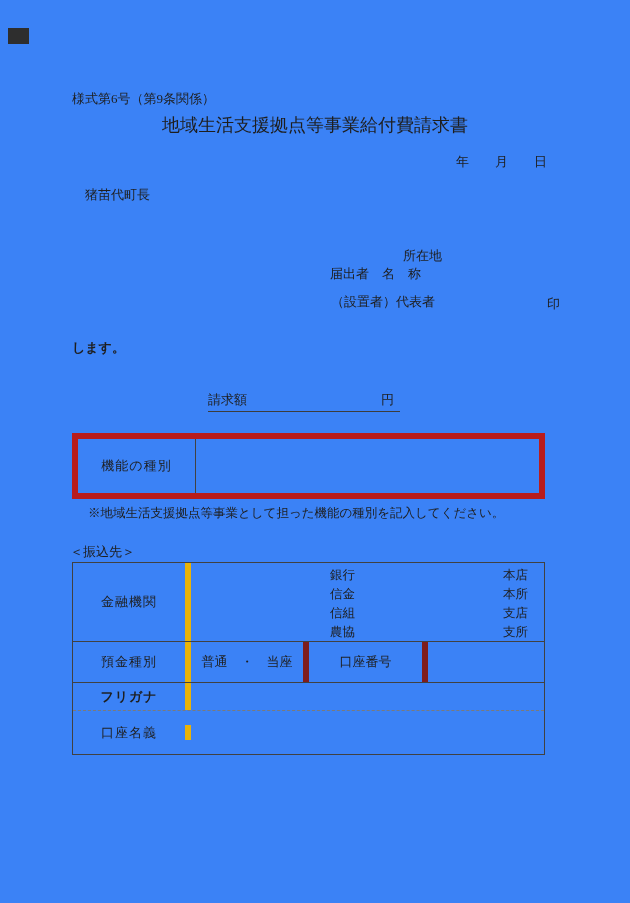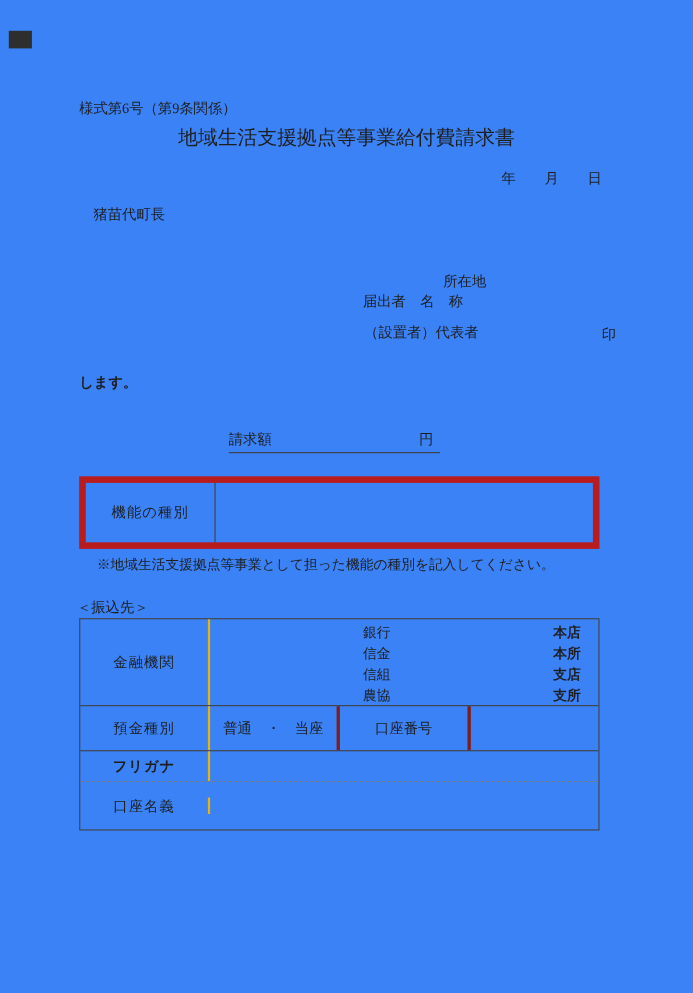--- a/index.html
+++ b/index.html
@@ -33,30 +33,30 @@
   }
   .tbl1 .value-cell{flex:1;}
   
   .tbl2{
     position:absolute;left:72px;top:562px;width:473px;height:193px;
     border:1px solid #414141;box-sizing:border-box;
     display:flex;flex-direction:column;
   }
   .t2-row{display:flex;box-sizing:border-box;}
   .t2-row .lc{
-    width:118px;border-right:2px solid #eab308;box-sizing:border-box;
+    width:118px;border-right:6px solid #eab308;box-sizing:border-box;
     display:flex;align-items:center;justify-content:center;letter-spacing:1px;
   }
   .row-bank{height:78px;}
   .row-bank .bank-area{flex:1;position:relative;font-size:12.5px;}
   .bank-stack{position:absolute;left:139px;top:3px;line-height:19px;}
-  .branch-stack{position:absolute;right:16px;top:3px;line-height:19px;text-align:right;font-weight:bold;}
+  .branch-stack{position:absolute;right:16px;top:3px;line-height:19px;text-align:right;}
   .row-deposit{height:41px;border-top:1px solid #414141;}
   .row-deposit .mc{
-    box-sizing:border-box;border-right:3px solid #7f1d1d;
+    box-sizing:border-box;border-right:6px solid #7f1d1d;
     display:flex;align-items:center;justify-content:center;
   }
   .row-deposit .c-opt{width:118px;}
   .row-deposit .c-num{width:119px;}
   .row-deposit .c-val{flex:1;border-right:none;}
   .row-furigana{height:28px;border-top:1px solid #414141;font-weight:bold;}
   .row-kouza{height:44px;border-top:1px dashed #7a7a7a;align-items:center;}
   .fill-cell{flex:1;}
 </style>
 </head>

